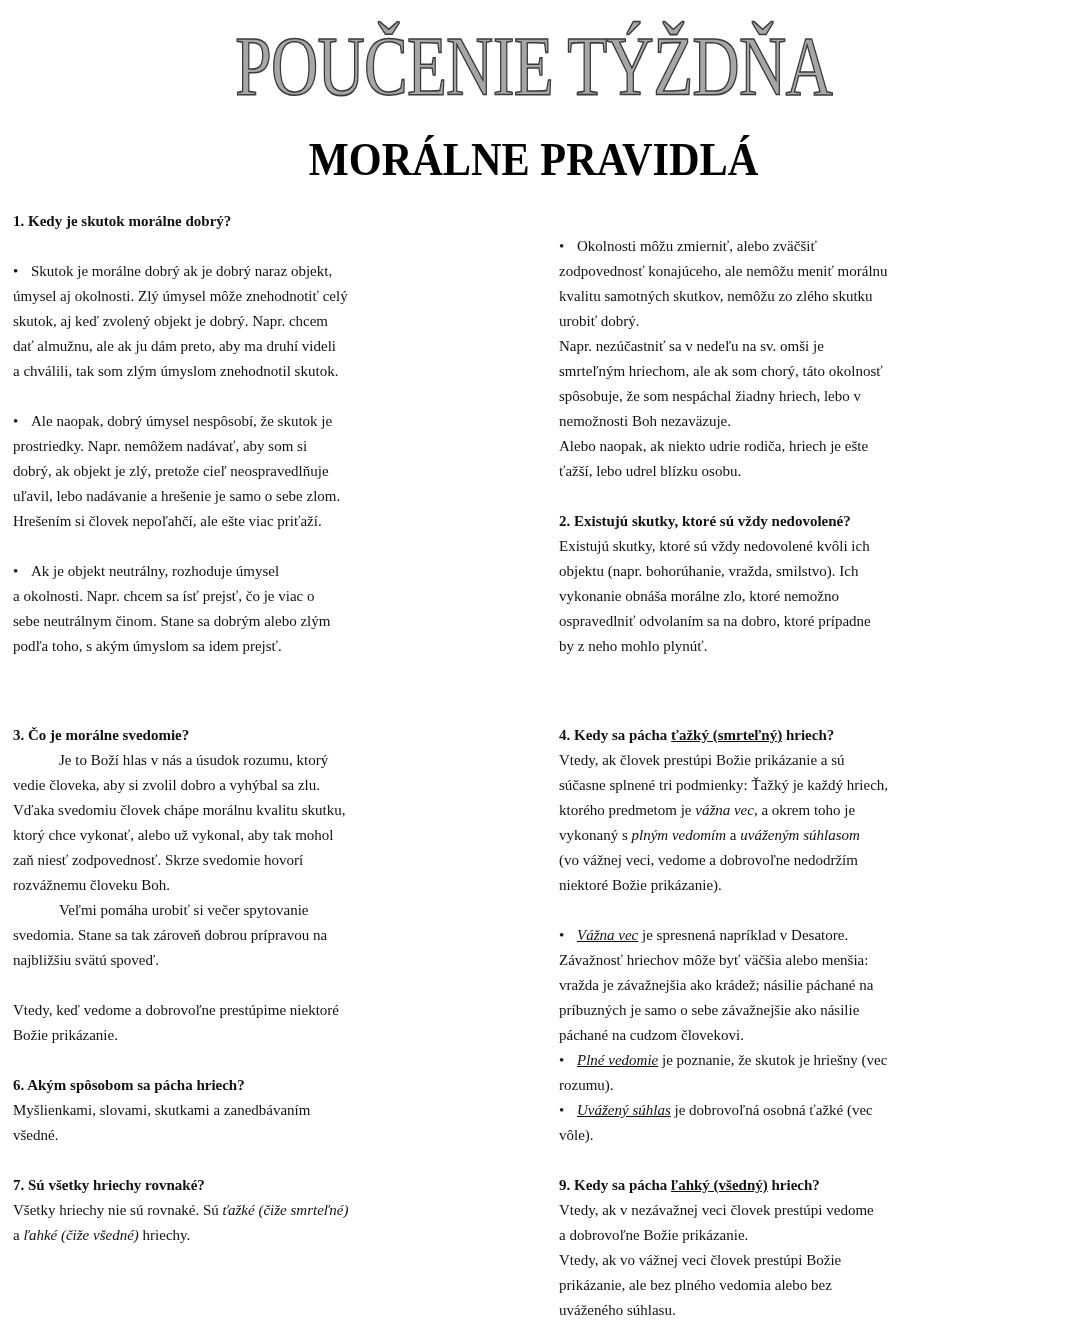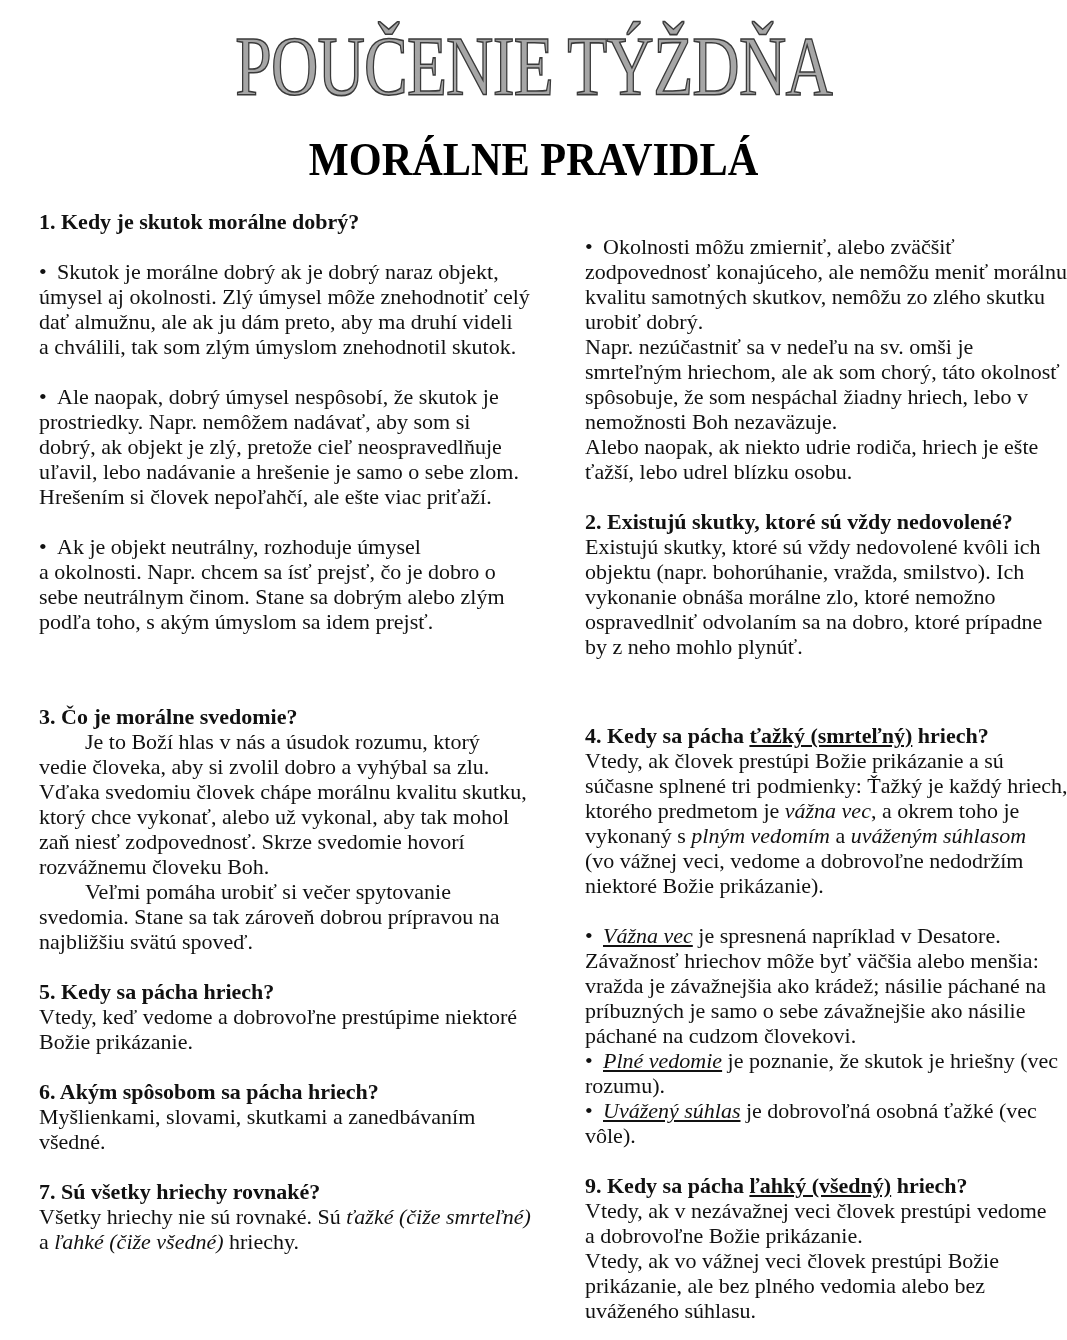--- a/index.html
+++ b/index.html
@@ -17,52 +17,53 @@
       transform: scaleX(0.78); transform-origin: 534px 0;
     }
     .subtitle {
       position: absolute; left: 0; top: 133px; width: 1067px; text-align: center;
       font-family: "Liberation Serif", serif; font-weight: bold;
       font-size: 46px; line-height: 54px; color: #000;
       transform: scaleX(0.92); transform-origin: 534px 0;
     }
     .col {
       position: absolute; width: 510px;
-      font-size: 22px; line-height: 25px; margin-left: 26px;
+      font-size: 15px; line-height: 25px;
     }
     .col p { margin: 0; }
     .h { font-weight: bold; }
     .gap { height: 25px; }
     .indent { display: inline-block; width: 46px; }
     .bullet { display: inline-block; width: 18px; }
     .u { text-decoration: underline; }
     .i { font-style: italic; }
   </style>
 </head>
 <body>
 
 <div class="title">POUČENIE TÝŽDŇA</div>
 <div class="subtitle">MORÁLNE PRAVIDLÁ</div>
 
 <div class="col" style="left:13px; top:209px;">
   <p class="h">1. Kedy je skutok morálne dobrý?</p>
   <div class="gap"></div>
   <p><span class="bullet">•</span><span>Skutok je morálne dobrý ak je dobrý naraz objekt,</span></p>
   <p>úmysel aj okolnosti. Zlý úmysel môže znehodnotiť celý</p>
+  <p>skutok, aj keď zvolený objekt je dobrý. Napr. chcem</p>
   <p>dať almužnu, ale ak ju  dám preto, aby ma druhí videli</p>
   <p>a chválili, tak som zlým úmyslom znehodnotil skutok.</p>
   <div class="gap"></div>
   <p><span class="bullet">•</span><span>Ale naopak, dobrý úmysel nespôsobí, že skutok je</span></p>
   <p>prostriedky. Napr. nemôžem nadávať, aby som si</p>
   <p>dobrý, ak objekt je zlý, pretože cieľ neospravedlňuje</p>
   <p>uľavil, lebo nadávanie a hrešenie je samo o sebe zlom.</p>
   <p>Hrešením si človek nepoľahčí, ale ešte viac priťaží.</p>
   <div class="gap"></div>
   <p><span class="bullet">•</span><span>Ak je objekt neutrálny, rozhoduje úmysel</span></p>
-  <p>a okolnosti. Napr. chcem sa ísť prejsť, čo je dobro o</p>
+  <p>a okolnosti. Napr. chcem sa ísť prejsť, čo je viac o</p>
   <p>sebe neutrálnym činom. Stane sa dobrým alebo zlým</p>
   <p>podľa toho, s akým úmyslom sa idem prejsť.</p>
 </div>
 
 <div class="col" style="left:559px; top:234px;">
   <p><span class="bullet">•</span><span>Okolnosti môžu zmierniť, alebo zväčšiť</span></p>
   <p>zodpovednosť konajúceho, ale nemôžu meniť morálnu</p>
   <p>kvalitu samotných skutkov, nemôžu zo zlého skutku</p>
   <p>urobiť dobrý.</p>
   <p>Napr. nezúčastniť sa v nedeľu na sv. omši je</p>
@@ -75,36 +76,35 @@
   <div>
     <p class="h">2. Existujú skutky, ktoré sú vždy nedovolené?</p>
     <p>Existujú skutky, ktoré sú vždy nedovolené kvôli ich</p>
     <p>objektu (napr. bohorúhanie, vražda, smilstvo). Ich</p>
     <p>vykonanie obnáša morálne zlo, ktoré nemožno</p>
     <p>ospravedlniť odvolaním sa na dobro, ktoré prípadne</p>
     <p>by z neho mohlo plynúť.</p>
   </div>
 </div>
 
-<div class="col" style="left:13px; top:704px;">
+<div class="col" style="left:13px; top:723px;">
   <div>
     <p class="h">3. Čo je morálne svedomie?</p>
     <p><span class="indent"></span><span>Je to Boží hlas v nás a úsudok rozumu, ktorý</span></p>
     <p>vedie človeka, aby si zvolil dobro a vyhýbal sa zlu.</p>
     <p>Vďaka svedomiu človek chápe morálnu kvalitu skutku,</p>
     <p>ktorý chce vykonať, alebo už vykonal, aby tak mohol</p>
     <p>zaň niesť zodpovednosť. Skrze svedomie hovorí</p>
     <p>rozvážnemu človeku Boh.</p>
     <p><span class="indent"></span><span>Veľmi pomáha urobiť si večer spytovanie</span></p>
     <p>svedomia. Stane sa tak zároveň dobrou prípravou na</p>
     <p>najbližšiu svätú spoveď.</p>
   </div>
   <div class="gap"></div>
   <div>
-    <p class="h">5. Kedy sa pácha hriech?</p>
     <p>Vtedy, keď vedome a dobrovoľne prestúpime niektoré</p>
     <p>Božie prikázanie.</p>
   </div>
   <div class="gap"></div>
   <div>
     <p class="h">6. Akým spôsobom sa pácha hriech?</p>
     <p>Myšlienkami, slovami, skutkami a zanedbávaním</p>
     <p>všedné.</p>
   </div>
   <div class="gap"></div>

